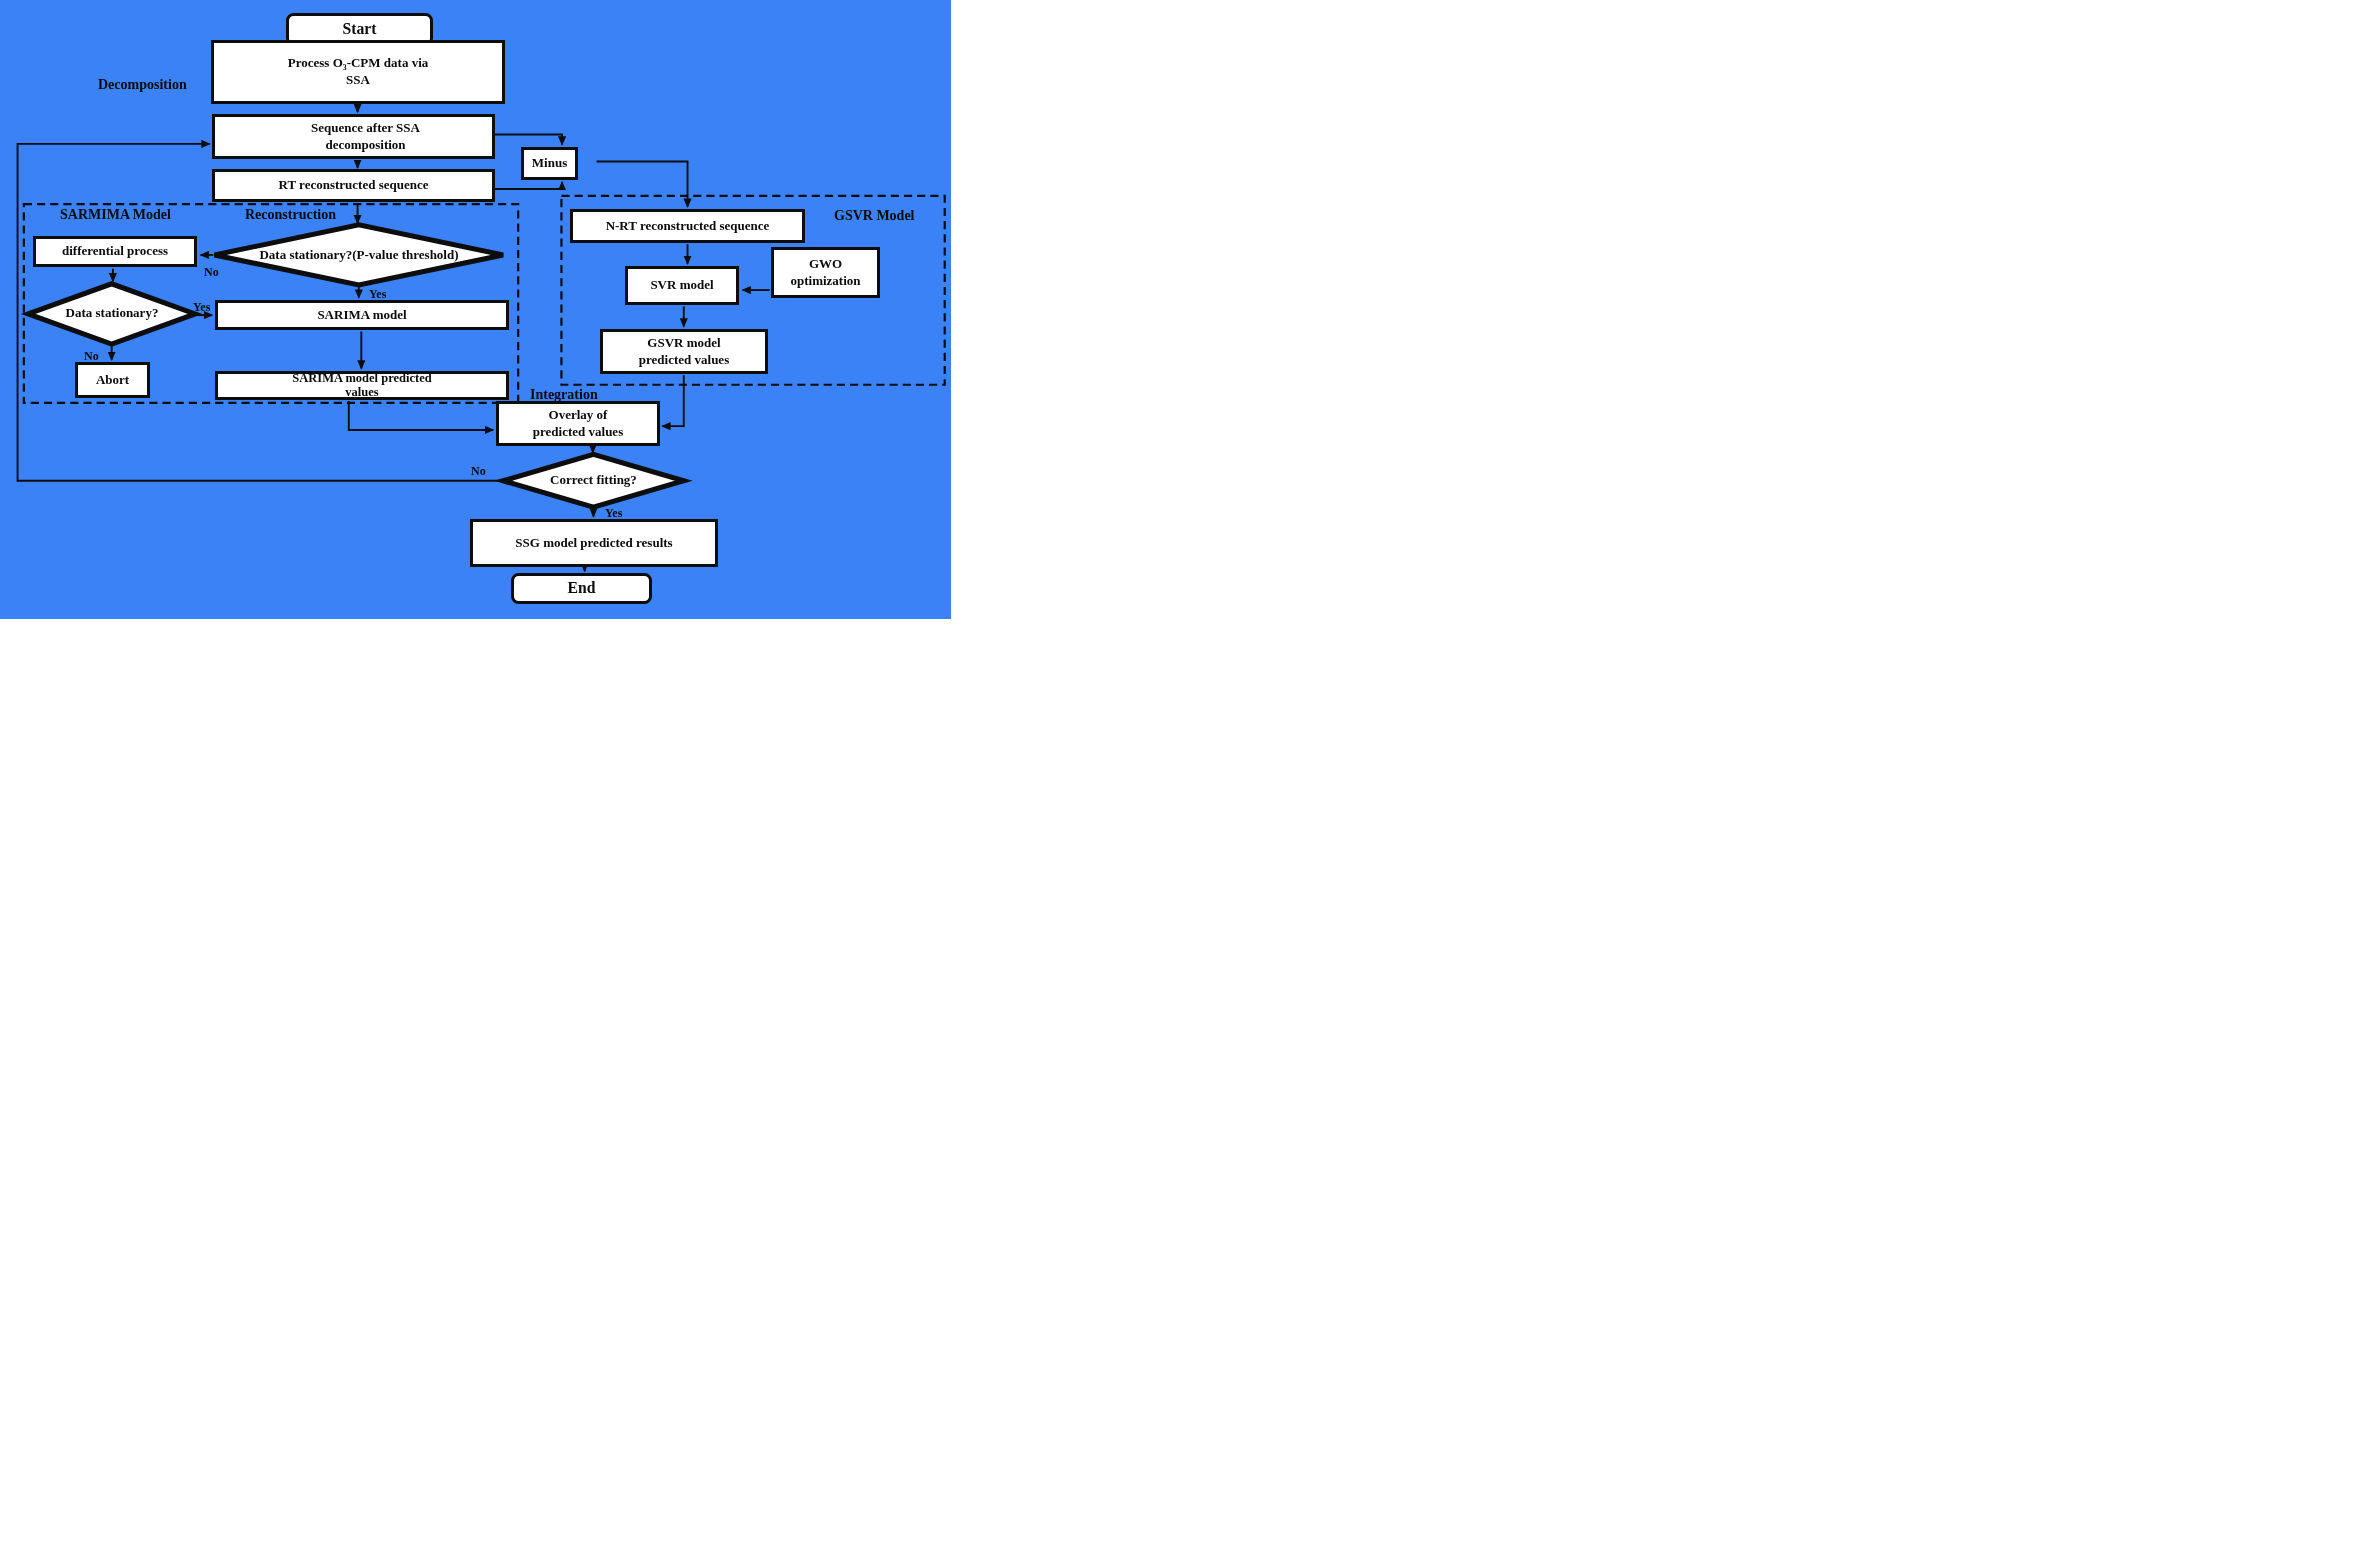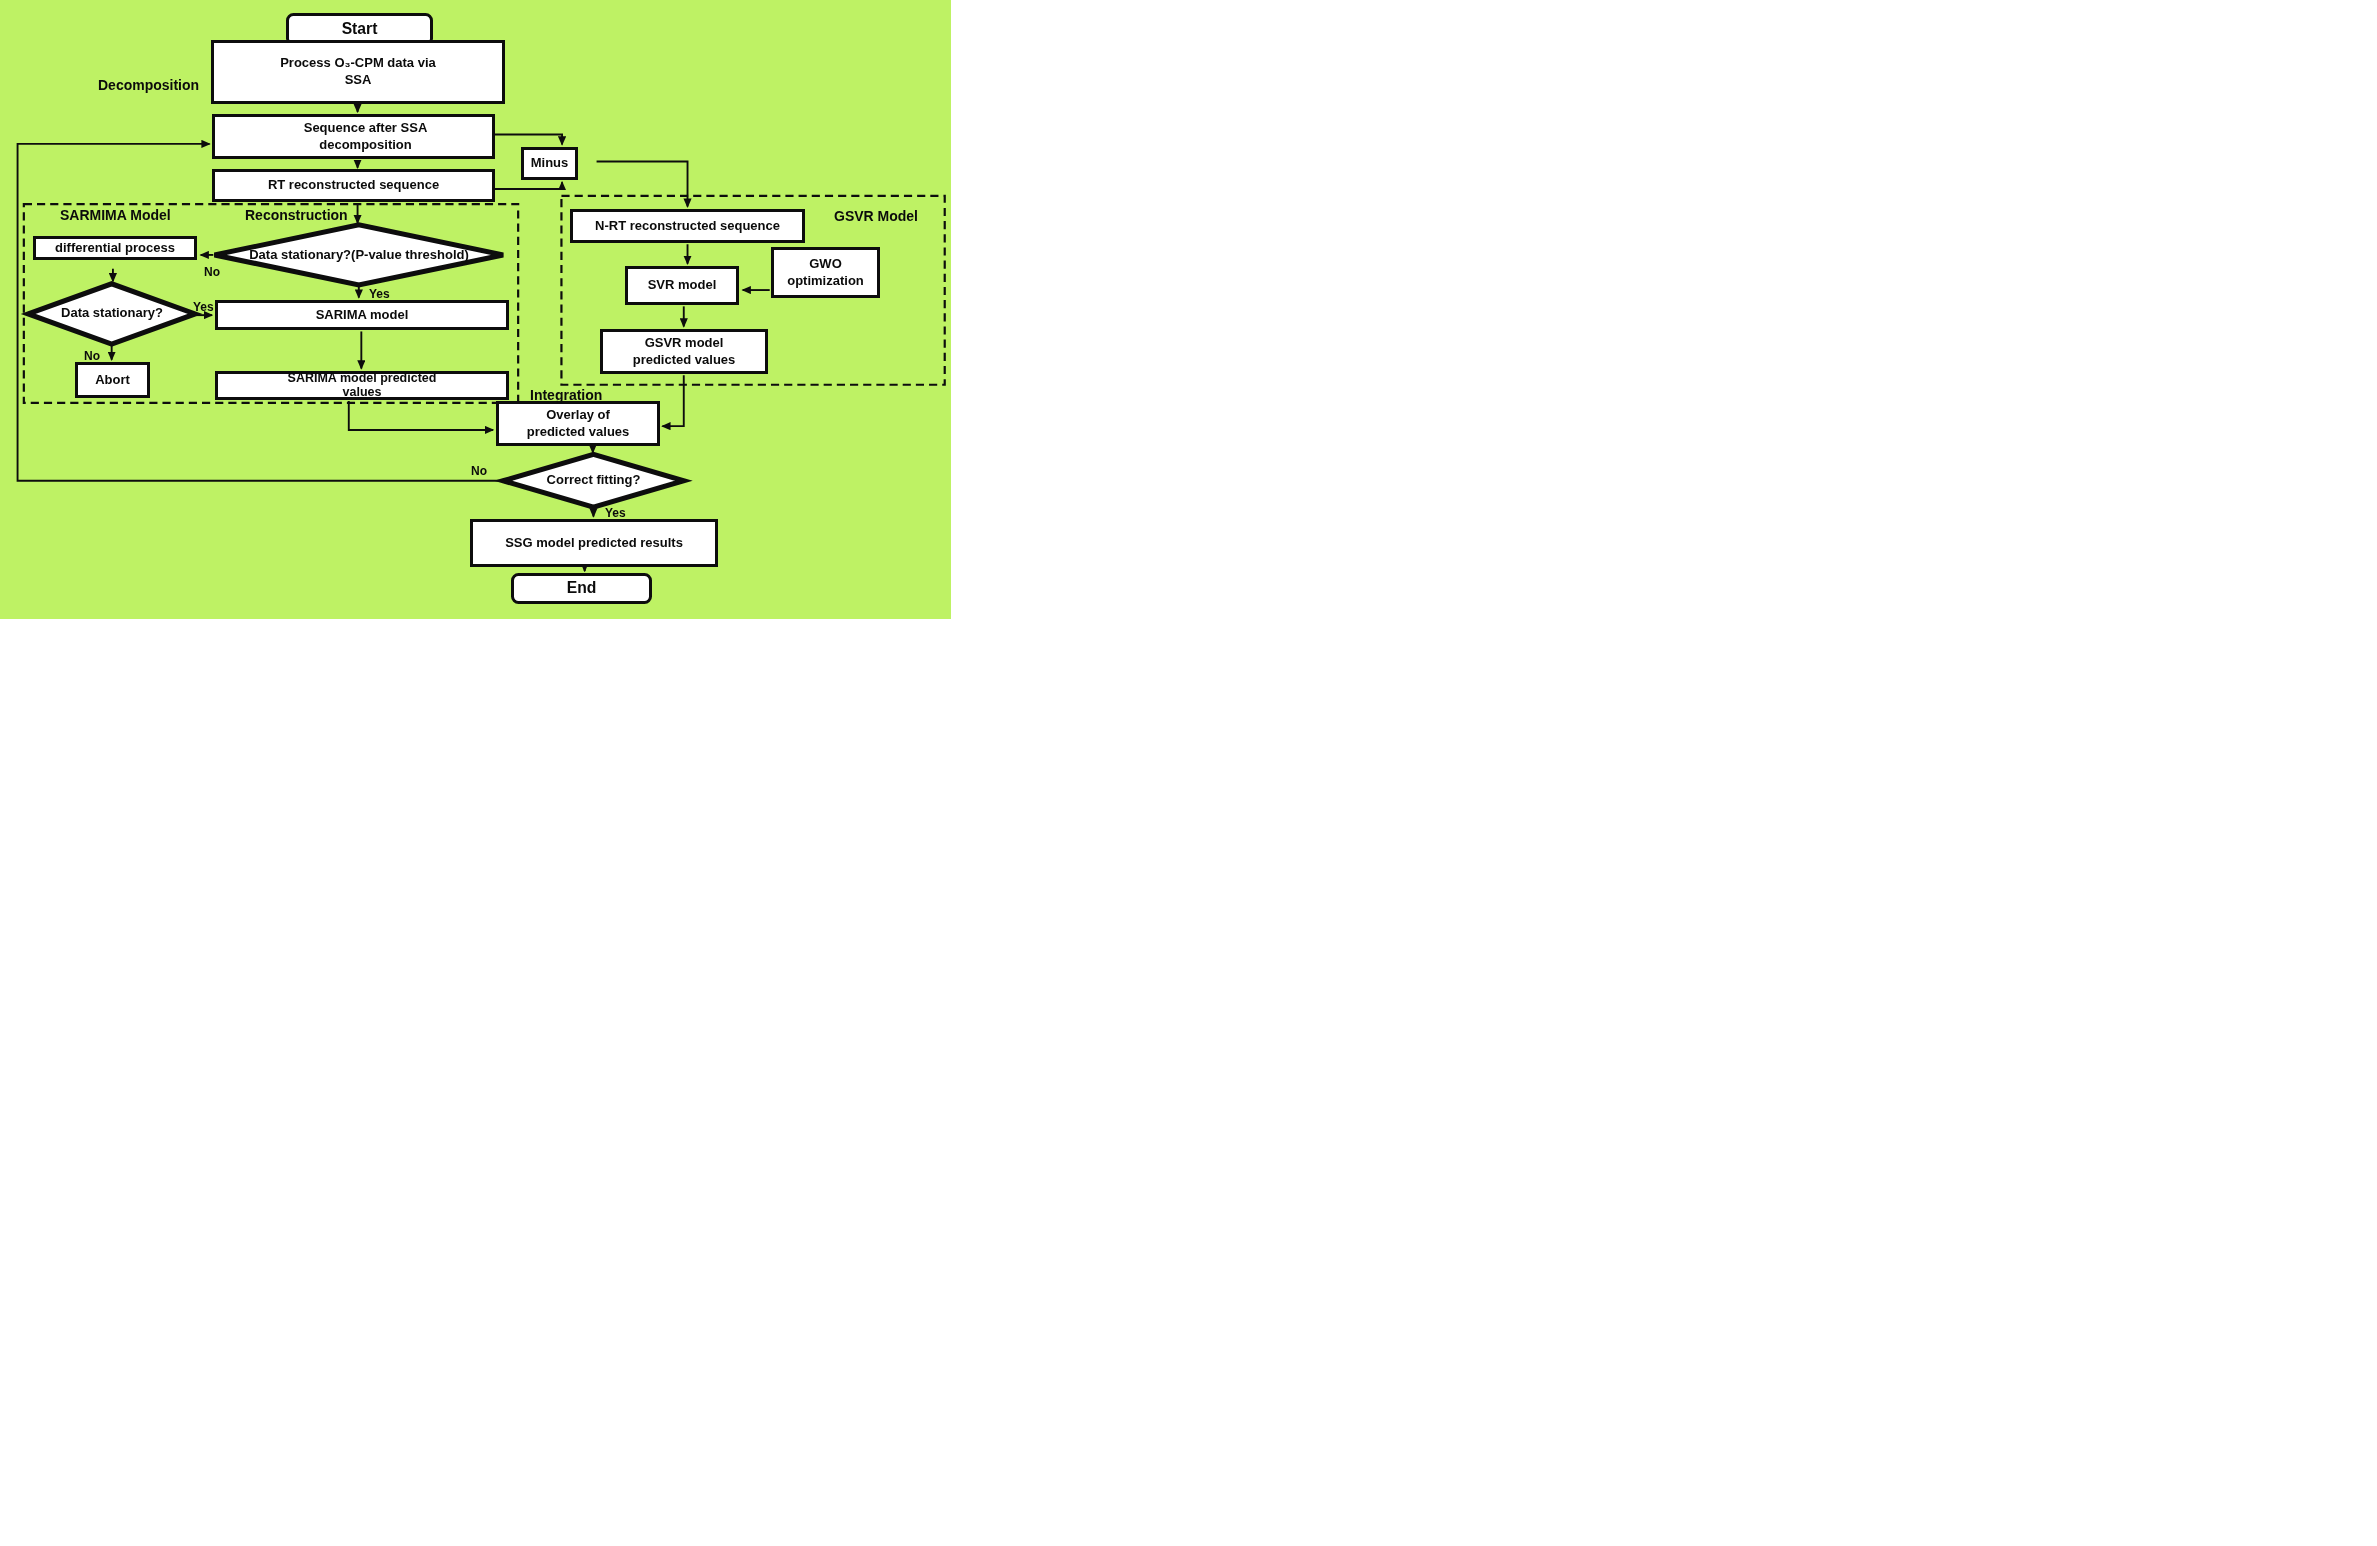--- a/index.html
+++ b/index.html
@@ -1,20 +1,20 @@
 <!DOCTYPE html>
 <html style="font-size:10px"><head>
 <meta charset="utf-8">
 <style>
   html,body{margin:0;padding:0;background:#ffffff;}
   #canvas{
     position:relative;
     width:951px;height:619px;
-    background:#bef264;
-    font-family:Liberation Sans, sans-serif;
+    background:#3b82f6;
+    font-family:Liberation Serif, serif;
     color:#0b0b0b;
     overflow:hidden;
   }
   #edges{position:absolute;left:0;top:0;z-index:1;}
   .box{
     position:absolute;
     box-sizing:border-box;
     border:3.1px solid #0d0d0d;
     background:#ffffff;
     display:flex;flex-direction:column;
@@ -102,21 +102,21 @@
   </div>
 
   <div class="box" style="left:212px;top:169px;width:283px;height:33px;">
     <span>RT reconstructed sequence</span>
   </div>
 
   <div class="box" style="left:521px;top:147px;width:57px;height:33px;">
     <span>Minus</span>
   </div>
 
-  <div class="box" style="left:33px;top:236px;width:164px;height:24px;">
+  <div class="box" style="left:33px;top:236px;width:164px;height:31px;">
     <span>differential process</span>
   </div>
 
   <div class="box" style="left:75px;top:362px;width:75px;height:36px;">
     <span>Abort</span>
   </div>
 
   <div class="box" style="left:215px;top:300px;width:294px;height:30px;">
     <span>SARIMA model</span>
   </div>

